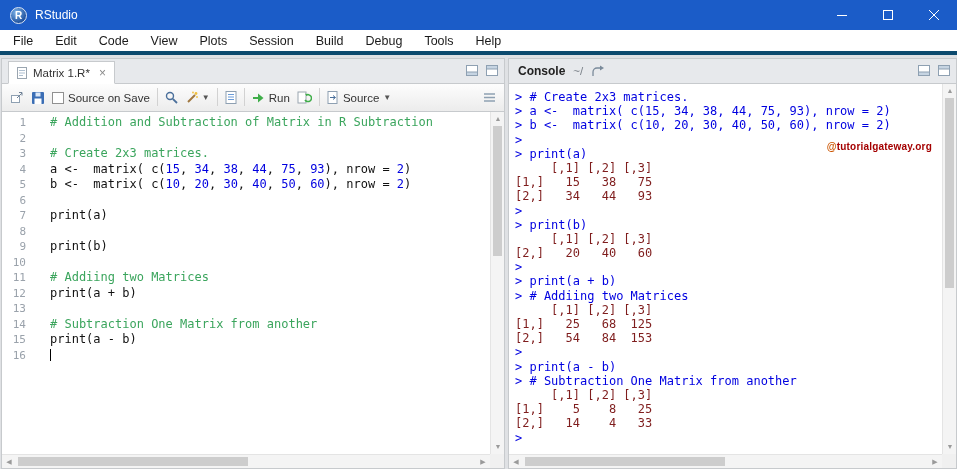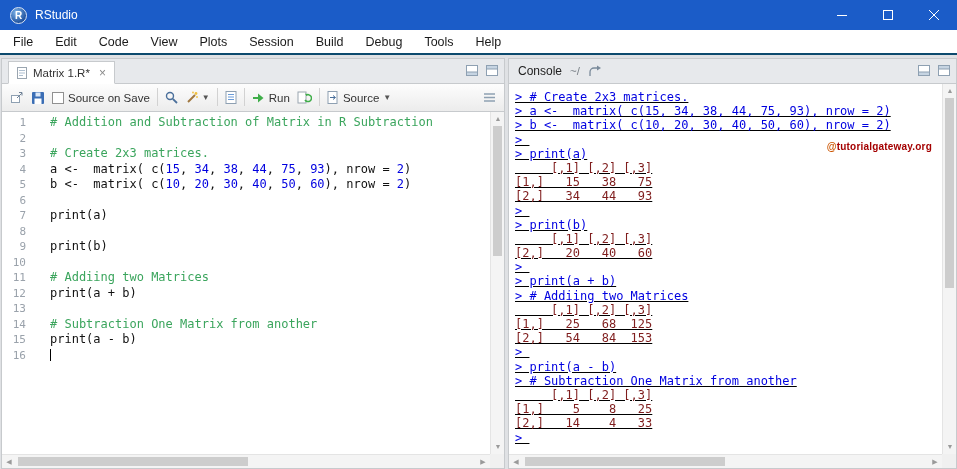--- a/index.html
+++ b/index.html
@@ -14,41 +14,41 @@
   .app-icon { width:17px; height:17px; border-radius:50%;
               background:radial-gradient(circle at 35% 30%, #7db3e8, #1d4f9c 75%);
               border:1px solid #dce6f5; color:#fff; font-weight:bold; font-size:10px;
               display:flex; align-items:center; justify-content:center; margin:0 8px 0 10px; }
   .title { font-size:12px; }
   .win-controls { margin-left:auto; display:flex; height:100%; }
   .win-btn { width:46px; height:100%; display:flex; align-items:center; justify-content:center; }
 
   
   .menubar { position:absolute; top:30px; left:0; width:100%; height:25px; background:#fff;
-             border-bottom:2px solid #0c4a6e; display:flex; align-items:center; padding-left:2px; }
+             border-bottom:4px solid #0c4a6e; display:flex; align-items:center; padding-left:2px; }
   .menu-item { font-size:12.5px; color:#1a1a1a; padding:0 11px; height:100%;
                display:flex; align-items:center; cursor:default; }
 
   
   .main { position:absolute; top:55px; left:0; right:0; bottom:0; background:#dfe1e4; }
   .pane { position:absolute; background:#fff; border:1px solid #c7cacd; }
   .source-pane  { left:1px;  top:3px; width:504px; bottom:0; }
   .console-pane { left:508px; top:3px; right:0;    bottom:0; }
 
   
   .tabbar, .console-header { position:absolute; top:0; left:0; right:0; height:25px;
              background:#e7e9ec; border-bottom:1px solid #c7cacd; }
   .tab { position:absolute; left:6px; top:2px; bottom:-1px; background:#fff;
          border:1px solid #c7cacd; border-bottom-color:#fff; display:flex; align-items:center;
          padding:4px 8px; font-size:11.5px; color:#333; gap:6px; }
   .tab-close { color:#8a8a8a; font-size:12px; margin-left:3px; line-height:1; }
   .pane-btns { position:absolute; right:6px; top:6px; display:flex; gap:8px; }
 
   .console-header { display:flex; align-items:center; gap:8px; padding:0 9px; }
-  .console-title { font-size:12px; font-weight:normal; color:#222; }
+  .console-title { font-size:12px; font-weight:bold; color:#222; }
   .console-path  { font-size:11.5px; color:#7a8188; }
 
   
   .toolbar { position:absolute; top:25px; left:0; right:0; height:28px;
              background:linear-gradient(#fdfdfd,#ececec); border-bottom:1px solid #c7cacd;
              display:flex; gap:7px; padding:4px 8px; font-size:11.5px; color:#333; }
   .tb-sep { width:1px; height:18px; background:#d2d2d2; }
   .tb-btn { display:flex; align-items:center; gap:4px; cursor:default; }
   .checkbox { width:12px; height:12px; border:1px solid #919191; background:#fff; }
   .caret { font-size:8px; color:#555; }
@@ -63,21 +63,21 @@
           color:#9aa2ab; font-size:11px; }
   .lcontent { padding-left:12px; color:#111; }
   .seg-p { color:#111; }
   .seg-c { color:var(--comment,#3ba55d); }
   .seg-n { color:var(--number,#0000e0); }
   .cursor { display:inline-block; width:1px; height:12px; background:#000; vertical-align:-2px; }
 
   
   .console-body { position:absolute; top:25px; left:0; right:14px; bottom:14px; overflow:hidden;
                   background:#fff; padding:6px 0 0 6px;
-                  font-family:"DejaVu Sans Mono","Liberation Mono",monospace; font-size:12px;text-decoration:underline; }
+                  font-family:"DejaVu Sans Mono","Liberation Mono",monospace; font-size:12px; }
   .cline { height:14.2px; line-height:14.2px; white-space:pre; }
   .cline.in  { color:var(--console-input,#0000e0); }
   .cline.out { color:#7f1d1d; }
   .watermark { position:absolute; top:57px; right:10px; font-family:"Liberation Sans",sans-serif;
                font-weight:bold; font-size:10px; letter-spacing:0.2px; }
   .watermark .wm-at   { color:var(--watermark-orange,#cc5500); }
   .watermark .wm-rest { color:var(--watermark-red,#a40000); }
 
   
   .scroll-v { position:absolute; top:53px; right:0; bottom:14px; width:14px;

